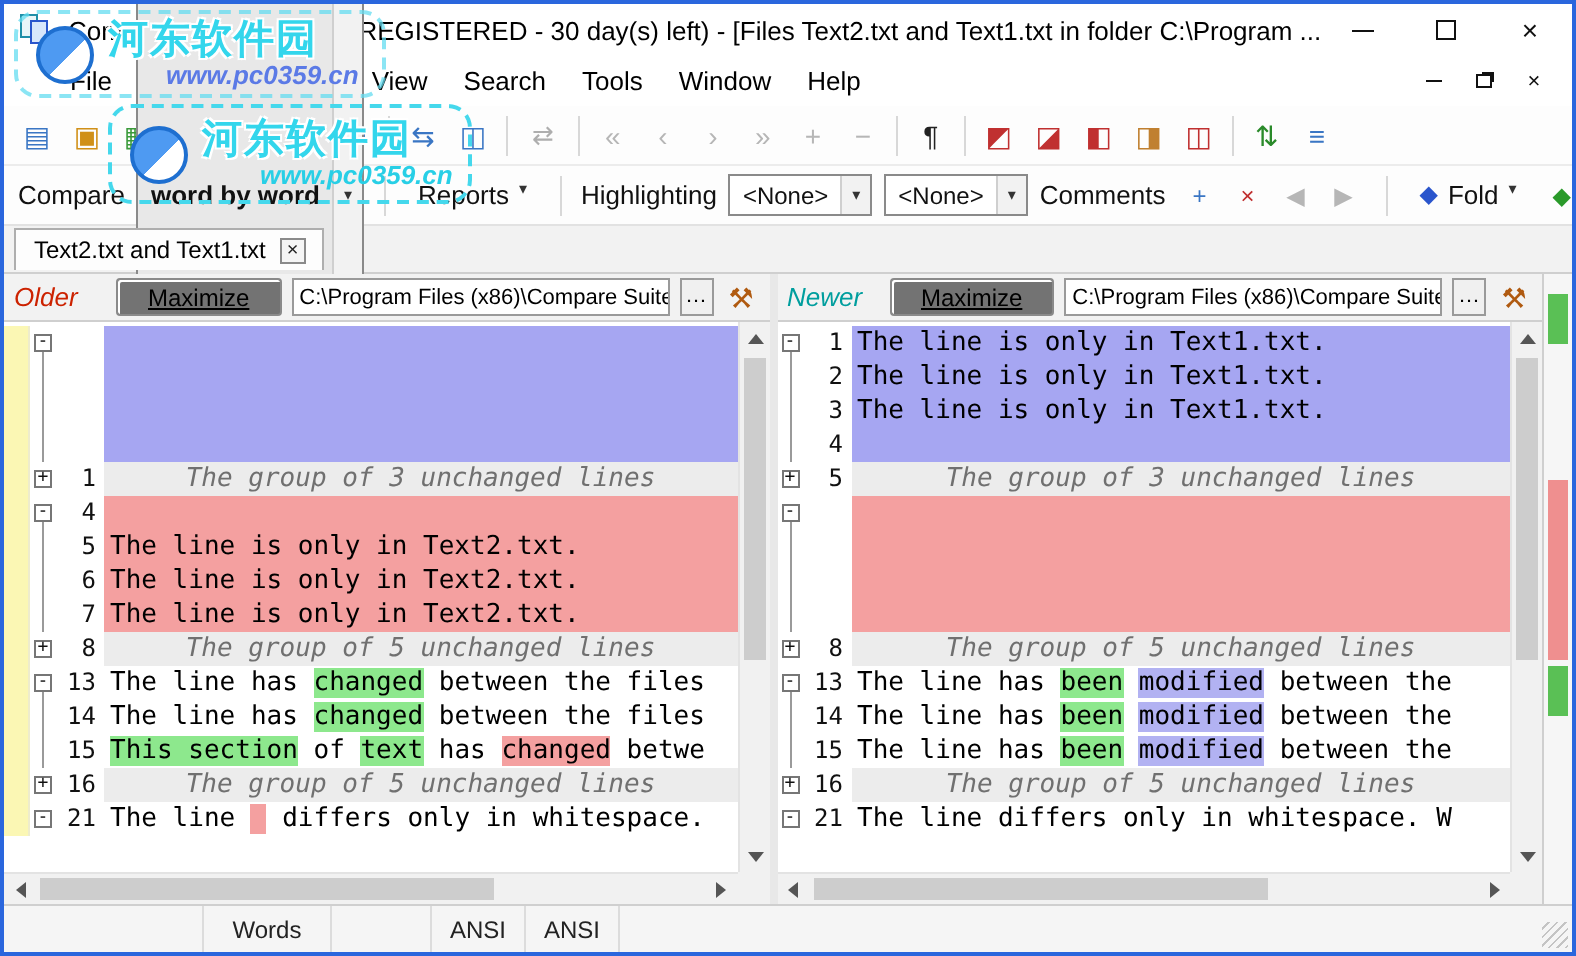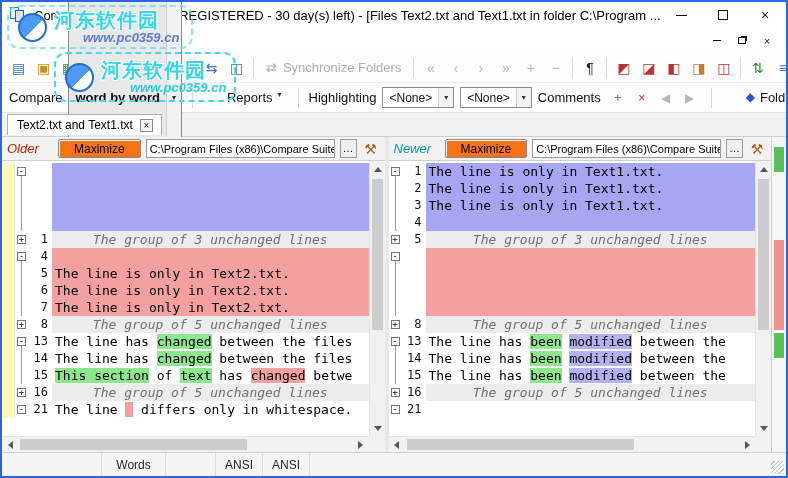--- a/index.html
+++ b/index.html
@@ -38,40 +38,40 @@
   .tbtn.disabled span { color: #b6b6b6 !important; }
   .tsep { width: 1px; height: 20px; background: #d8d8d8; margin: 0 4px; flex-shrink: 0; }
   .tlabelbtn { display: flex; align-items: center; gap: 6px; padding: 0 8px; font-size: 13px; flex-shrink: 0; }
   .tlabelbtn.disabled, .tlabelbtn.disabled span { color: #aeaeae; }
   
   .toolbar2 { height: 30px; display: flex; align-items: center; padding: 0 7px; gap: 6px; background: #fdfdfd; border-bottom: 1px solid #e2e2e2; font-size: 13px; color: #111; }
   .combo { display: flex; align-items: center; height: 21px; border: 1px solid #8a8a8a; background: #fff; }
   .combo .val { padding: 0 6px; font-size: 12px; white-space: nowrap; }
   .combo.main .val { font-weight: bold; font-size: 13px; }
   .combo .arrow { width: 15px; height: 100%; border-left: 1px solid #cfcfcf; background: #f2f2f2; display: flex; align-items: center; justify-content: center; font-size: 8px; color: #333; }
-  .ddbtn { display: flex; align-items: flex-start; gap: 5px; padding: 3px 6px; border-radius: 3px; margin-left: 18px; }
+  .ddbtn { display: flex; align-items: flex-start; gap: 5px; padding: 3px 6px; border-radius: 3px; }
   .ddbtn .arrow { font-size: 8px; color: #333; }
   .diamond { font-size: 12px; }
   .fold-d { color: #2a55cc; }
   .unfold-d { color: #2a9a2a; }
   .small-icons { display: flex; gap: 2px; }
   .sbtn { width: 22px; height: 22px; display: flex; align-items: center; justify-content: center; font-size: 12px; border-radius: 3px; }
   .sbtn.disabled span { color: #b6b6b6 !important; }
   
   .tabbar { height: 24px; background: #f2f2f2; display: flex; align-items: center; padding-left: 5px; border-bottom: 1px solid #cfcfcf; }
   .tab { display: flex; align-items: center; gap: 7px; background: #fdfdfd; border: 1px solid #aeaeae; border-bottom: none; padding: 3px 8px 3px 9px; font-size: 12px; color: #000; }
   .tab-close { width: 13px; height: 13px; border: 1px solid #8a8a8a; background: #f5f5f5; font-size: 10px; line-height: 11px; text-align: center; color: #222; }
   
   .main { display: flex; height: 315px; background: #e8e8e8; }
   .pane { flex: 1; display: flex; flex-direction: column; background: #fff; min-width: 0; }
   .pane-header { height: 24px; background: #f2f2f2; display: flex; align-items: center; gap: 5px; padding: 0 5px; border-bottom: 1px solid #cfcfcf; font-size: 12px; }
   .role { width: 46px; font-size: 13px; flex-shrink: 0; font-style: italic; }
   .pane.left .role { color: #cc2200; }
   .pane.right .role { color: #009e9e; }
-  .btn3d { height: 19px; padding: 2px 15px; background: #f97316; border: 1px solid #8a8a8a; border-radius: 2px; font-size: 12px; box-shadow: inset 1px 1px 0 #fff; white-space: nowrap; }
+  .btn3d { height: 19px; padding: 2px 15px; background: #737373; border: 1px solid #8a8a8a; border-radius: 2px; font-size: 12px; box-shadow: inset 1px 1px 0 #fff; white-space: nowrap; text-decoration: underline; }
   .path { flex: 1; height: 19px; border: 1px solid #9a9a9a; background: #fff; font-size: 11px; padding: 3px 3px; white-space: nowrap; overflow: hidden; min-width: 0; }
   .mini-btn { width: 17px; height: 19px; border: 1px solid #9a9a9a; background: #f0f0f0; font-size: 11px; text-align: center; line-height: 16px; flex-shrink: 0; }
   .wrench-btn { width: 18px; height: 19px; display: flex; align-items: center; justify-content: center; flex-shrink: 0; }
   .wrench-btn span { color: #b05a10; font-size: 14px; }
   .pane-body { position: relative; flex: 1; overflow: hidden; background: #fff; }
   .rows { position: absolute; left: 0; top: 2px; right: 16px; bottom: 16px; overflow: hidden; font-family: "DejaVu Sans Mono", monospace; font-size: 13px; }
   .row { display: flex; height: 17px; line-height: 17px; }
   .c-strip { width: 13px; background: #fbf7b4; border-right: 1px solid #eeeccc; flex-shrink: 0; }
   .c-fold { width: 15px; position: relative; flex-shrink: 0; }
   .foldbox { position: absolute; left: 2px; top: 4px; width: 9px; height: 9px; border: 1px solid #767676; background: #fff; font-size: 9px; line-height: 7px; text-align: center; color: #111; font-family: "DejaVu Sans Mono", monospace; z-index: 2; }
@@ -140,20 +140,30 @@
     <div class="tb-btn">
         <span class="glyph-max"></span>
       </div>
     <div class="tb-btn">
         <span>×</span>
       </div>
   </div>
 </div>
 
 <div class="menubar">
+  <span id="menu-items">
+      <span class="menu-item">File</span>
+      <span class="menu-item">Edit</span>
+      <span class="menu-item">Compare</span>
+      <span class="menu-item">View</span>
+      <span class="menu-item">Search</span>
+      <span class="menu-item">Tools</span>
+      <span class="menu-item">Window</span>
+      <span class="menu-item">Help</span>
+    </span>
   <div class="mdi-btns">
     <div class="mdi-btn">
         <span class="glyph-min-s"></span>
       </div>
     <div class="mdi-btn">
         <span class="glyph-restore"></span>
       </div>
     <div class="mdi-btn">
         <span>×</span>
       </div>
@@ -187,21 +197,20 @@
       <span class="tsep"></span>
       <span class="tbtn">
         <span style="color: rgb(58, 118, 196);">⇆</span>
       </span>
       <span class="tbtn">
         <span style="color: rgb(58, 118, 196);">◫</span>
       </span>
       <span class="tsep"></span>
       <span class="tlabelbtn disabled">
         <span>⇄</span>
-        <span>Synchronize Folders</span>
       </span>
       <span class="tsep"></span>
       <span class="tbtn disabled">
         <span>«</span>
       </span>
       <span class="tbtn disabled">
         <span>‹</span>
       </span>
       <span class="tbtn disabled">
         <span>›</span>
@@ -573,20 +582,21 @@
               <span class="foldbox">+</span>
             </span>
             <span class="c-num">16</span>
             <span class="c-text bg-group"><span>The group of 5 unchanged lines</span></span>
           </div>
           <div class="row">
             <span class="c-fold">
               <span class="foldbox">-</span>
             </span>
             <span class="c-num">21</span>
+            <span class="c-text"><span>The line differs only in whitespace. W</span></span>
           </div>
         </div>
       <div class="vscroll">
         <div class="sb-up">
             <span class="tri-up"></span>
           </div>
         <div class="v-thumb"></div>
         <div class="sb-down">
             <span class="tri-down"></span>
           </div>

